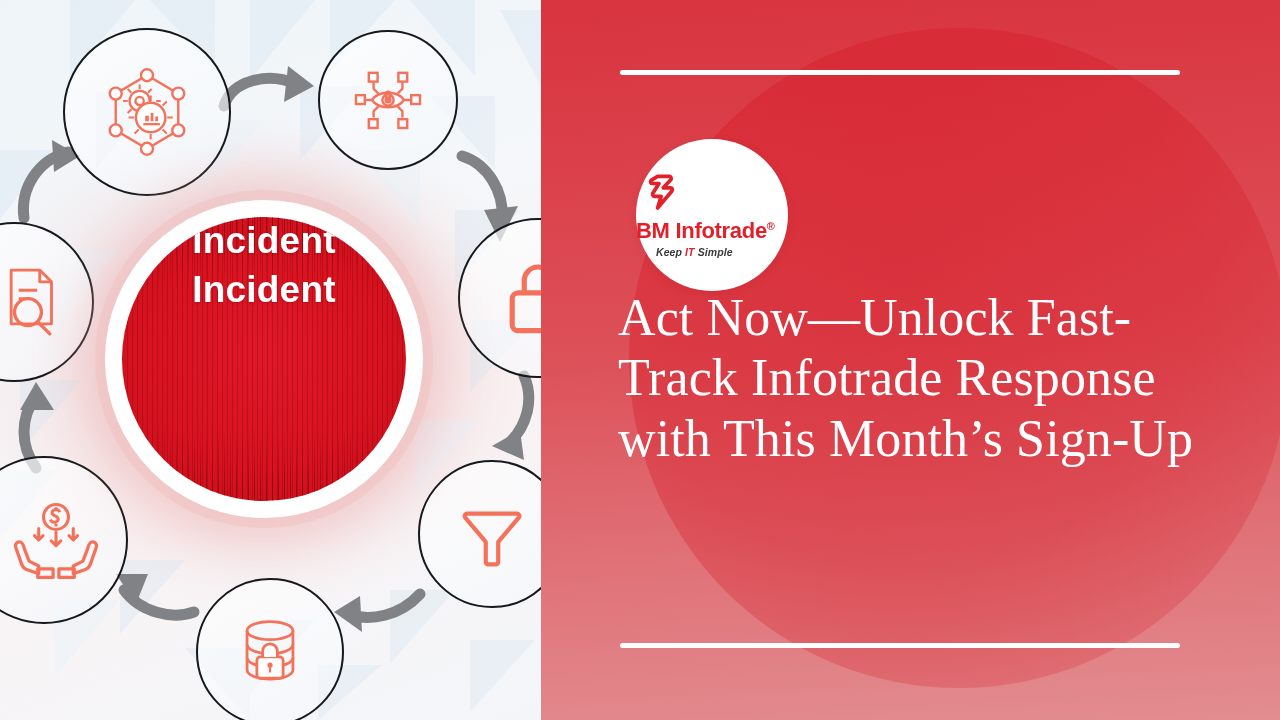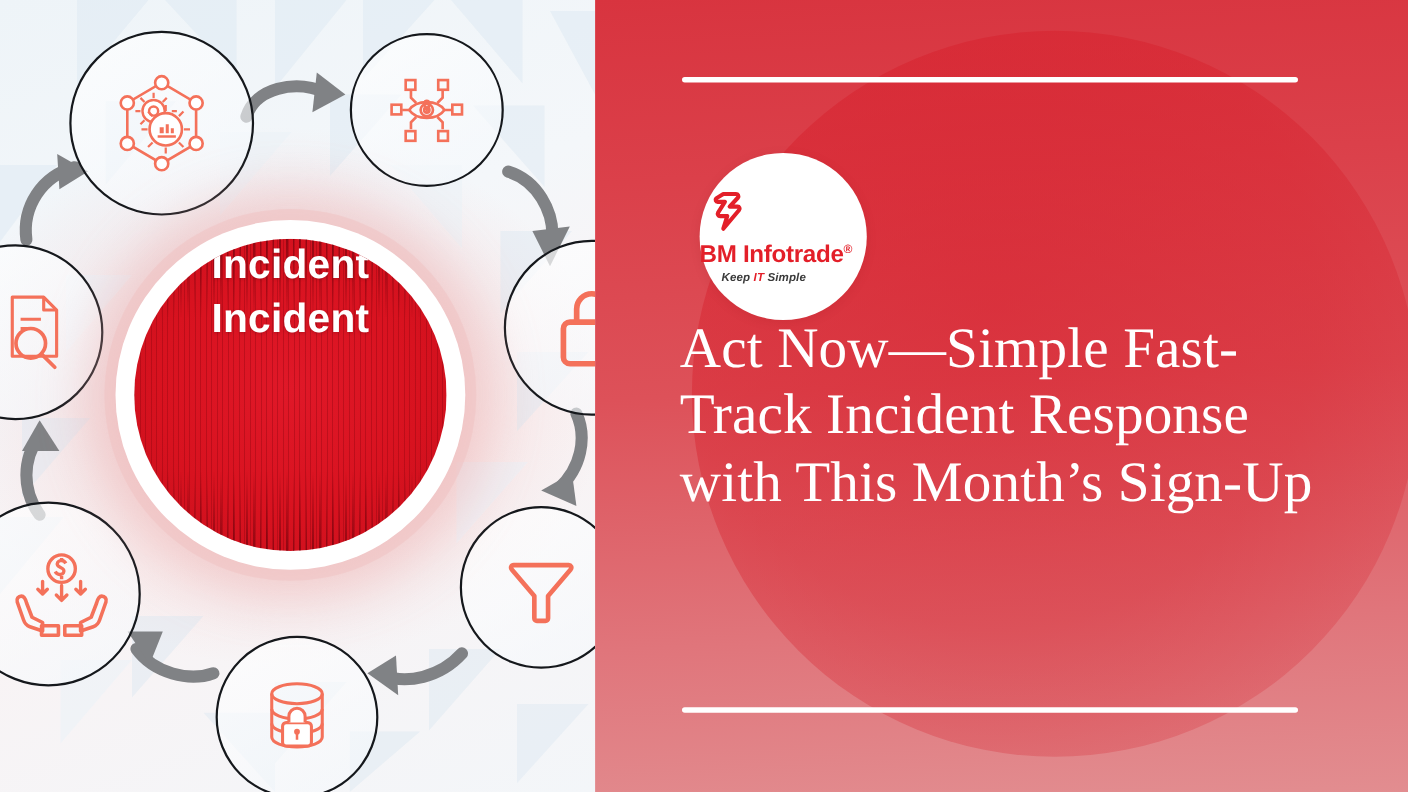--- a/index.html
+++ b/index.html
@@ -339,16 +339,16 @@
     <div class="rule rule-bottom"></div>
 
     <div class="logo-badge">
       <svg class="logo-mark" viewBox="0 0 64 64">
         <path d="M30 6 h16 a3 3 0 0 1 2.4 4.8 L38 22 h10 a2.6 2.6 0 0 1 2 4.3 L30 50 l5-16 h-9 a3 3 0 0 1-2.6-4.5 L32 16 h-9 a2.6 2.6 0 0 1-2-4.4 z" fill="none" stroke="#e31f29" stroke-width="5.2" stroke-linejoin="round" stroke-linecap="round"></path>
       </svg>
       <div class="logo-word"><span>BM Infotrade</span><span class="reg">®</span></div>
       <div class="logo-tag"><span>Keep </span><span class="it">IT</span><span> Simple</span></div>
     </div>
 
-    <div class="headline">Act Now—Simple Fast-Track Incident Response with This Month’s Sign-Up</div>
+    <div class="headline">Act Now—Unlock Fast-Track Infotrade Response with This Month’s Sign-Up</div>
   </div>
 
 </div>
 
 </body></html>

